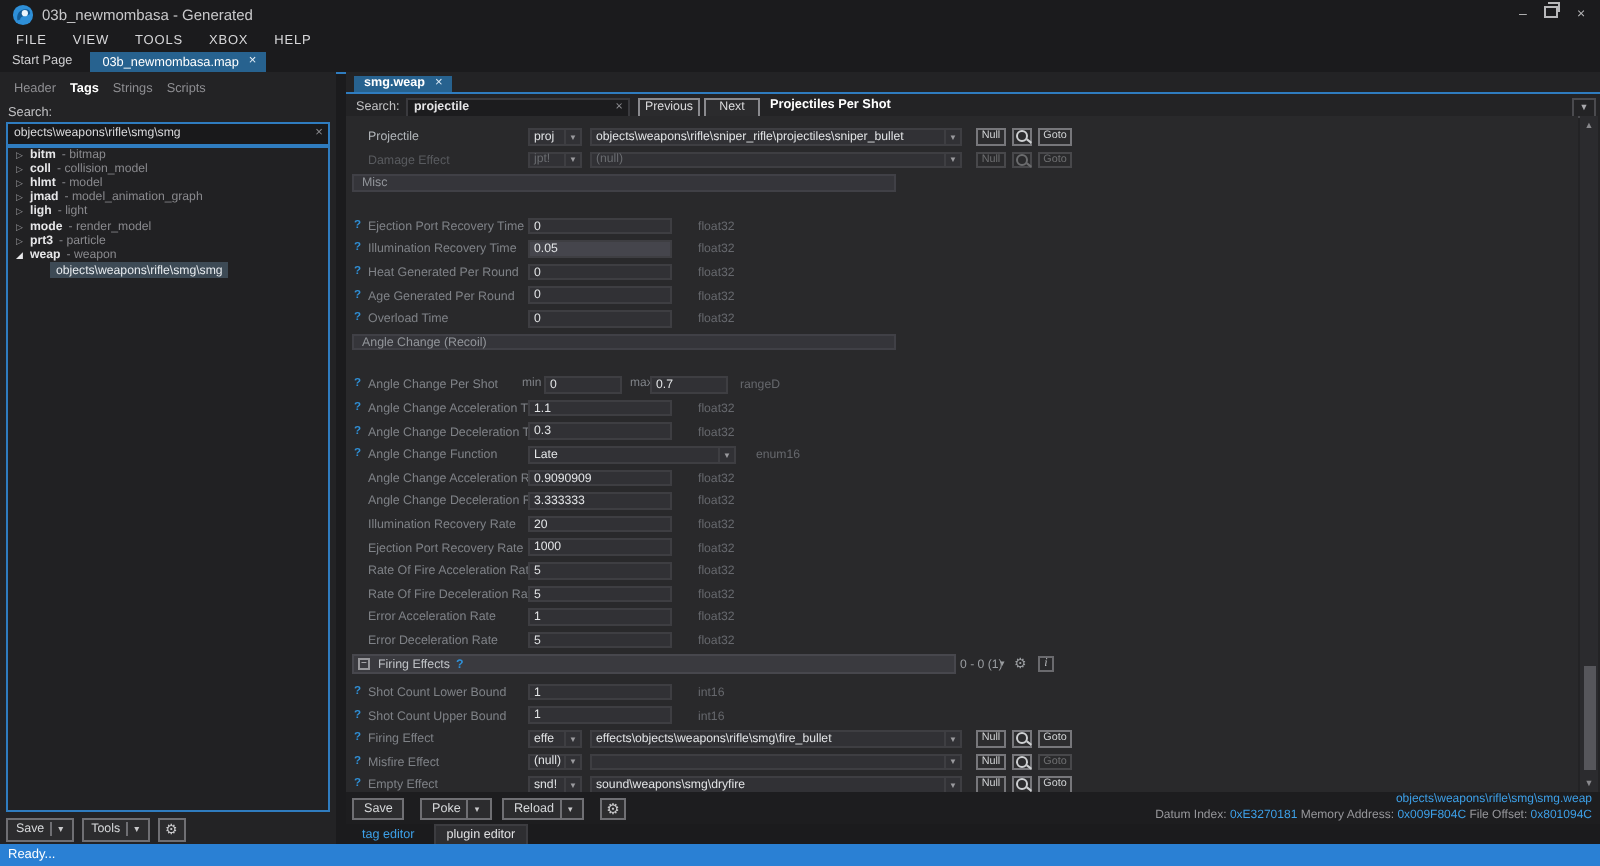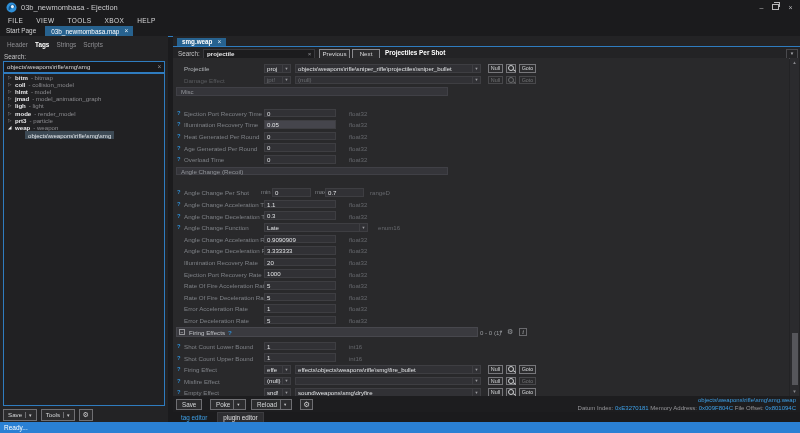--- a/index.html
+++ b/index.html
@@ -145,21 +145,21 @@
 <body>
 
 <div class="app">
 
   <div class="titlebar">
     <svg class="logo" viewBox="0 0 24 24">
       <circle cx="12" cy="12" r="11" fill="#2e8fd8"></circle>
       <path d="M6 18 C4 10 10 4 17 6 C20 7 21 11 18 12 C14 13 9 13 9 17 Z" fill="#125a96"></path>
       <circle cx="14" cy="10" r="3.4" fill="#eaf4fc"></circle>
     </svg>
-    <span class="title-text nowrap">03b_newmombasa - Ejection</span>
+    <span class="title-text nowrap">03b_newmombasa - Generated</span>
     <span class="winbtn min">–</span>
     <span class="winbtn max"><span class="max-glyph"></span></span>
     <span class="winbtn close">×</span>
   </div>
 
   <div class="menubar" id="menubar">
       <span class="menu-item">FILE</span>
       <span class="menu-item">VIEW</span>
       <span class="menu-item">TOOLS</span>
       <span class="menu-item">XBOX</span>

